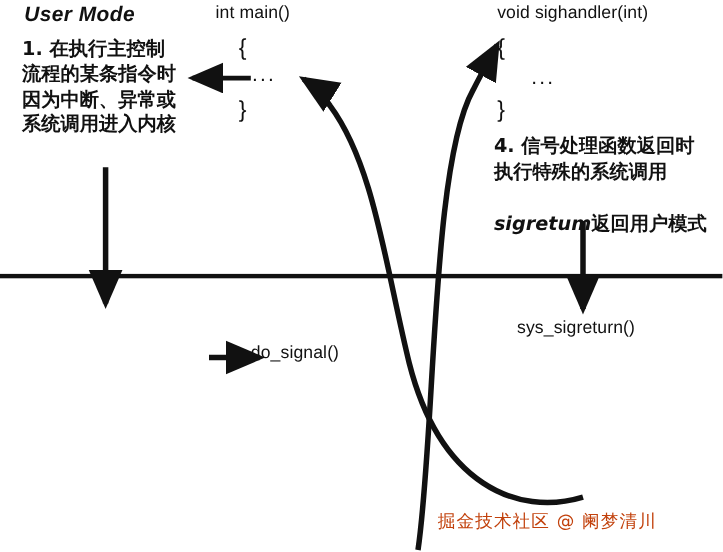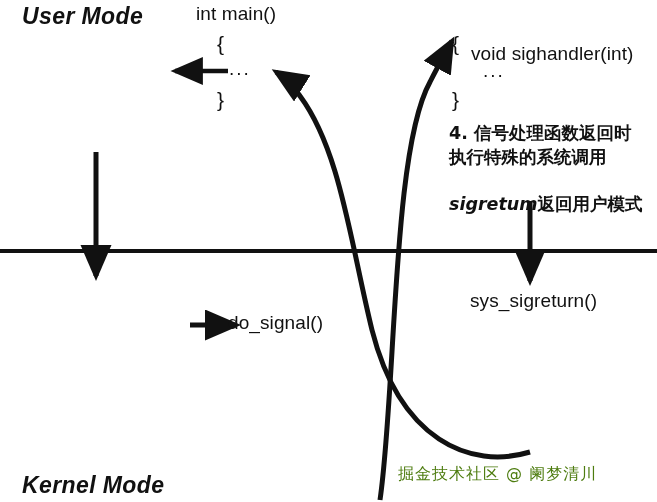--- a/index.html
+++ b/index.html
@@ -26,25 +26,25 @@
   }
   .txt {
     position: absolute;
     white-space: pre-line;
     line-height: 1.18;
     letter-spacing: 0px;
   }
   .mode-label {
     font-style: italic;
     font-weight: 600;
-    font-size: 23px;
+    font-size: 19px;
     letter-spacing: 0.4px;
   }
   .code {
-    font-size: 19px;
+    font-size: 16px;
     font-weight: 400;
     letter-spacing: 0.1px;
   }
   .code-brace {
     font-size: 21px;
     font-weight: 400;
   }
   .cjk {
     font-family: "DejaVu Sans", "Liberation Sans", sans-serif;
     font-size: 17.5px;
@@ -63,21 +63,21 @@
     left: 0;
     top: 249px;
     width: 657px;
     height: 4px;
     background: #111111;
   }
   .watermark {
     position: absolute;
     font-family: "DejaVu Sans", "Liberation Sans", sans-serif;
     font-size: 16px;
-    color: #4d7c0f;
+    color: #c2410c;
     white-space: nowrap;
     letter-spacing: 1px;
   }
 </style>
 </head>
 <body>
 
 <div id="canvas">
 
   <div id="divider"></div>
@@ -97,41 +97,44 @@
 
     <path d="M 380 500 C 396 390 392 150 430 82 C 438 66 446 52 452 41" fill="none" stroke="#111111" stroke-width="5" marker-end="url(#ah)"></path>
 
     <line x1="530" y1="201" x2="530" y2="281" stroke="#111111" stroke-width="5" marker-end="url(#ah)"></line>
 
     <path d="M 530 452 C 470 470 400 440 372 330 C 350 240 340 150 300 96 C 292 84 284 77 276 72" fill="none" stroke="#111111" stroke-width="5" marker-end="url(#ah)"></path>
   </svg>
 
   <div class="txt mode-label" style="left:22px; top:3px;">User Mode</div>
 
+  <div class="txt cjk num-italic" style="left:20px; top:34px; width:175px; font-style:normal;">1. 在执行主控制
+流程的某条指令时
+因为中断、异常或
+系统调用进入内核</div>
 
   <div class="txt code" style="left:196px; top:3px;">int main()</div>
   <div class="txt code-brace" style="left:217px; top:32px;">{</div>
   <div class="txt mono-ellipsis" style="left:229px; top:58px;">...</div>
   <div class="txt code-brace" style="left:217px; top:88px;">}</div>
 
-  <div class="txt code" style="left:471px; top:3px;margin-top:40px;">void sighandler(int)</div>
+  <div class="txt code" style="left:452px; top:3px;">void sighandler(int)</div>
   <div class="txt code-brace" style="left:452px; top:32px;">{</div>
   <div class="txt mono-ellipsis" style="left:483px; top:60px;">...</div>
   <div class="txt code-brace" style="left:452px; top:88px;">}</div>
 
   <div class="txt cjk" style="left:449px; top:122px; width:210px;">4. 信号处理函数返回时</div>
   <div class="txt cjk" style="left:449px; top:146px; width:210px;">执行特殊的系统调用</div>
   <div class="txt cjk" style="left:449px; top:170px; width:215px;">
     <span style="font-style:italic;">sigretum</span><span>返回用户模式</span>
   </div>
 
 
   <div class="txt code" style="left:228px; top:312px;">do_signal()</div>
 
 
   <div class="txt code" style="left:470px; top:290px;">sys_sigreturn()</div>
 
 
-  <div class="txt mode-label" style="left:22px; top:472px;">Kernel Mode</div>
 
   <div class="watermark" style="left:398px; top:464px;">掘金技术社区 @ 阑梦清川</div>
 
 </div>
 
 </body></html>

